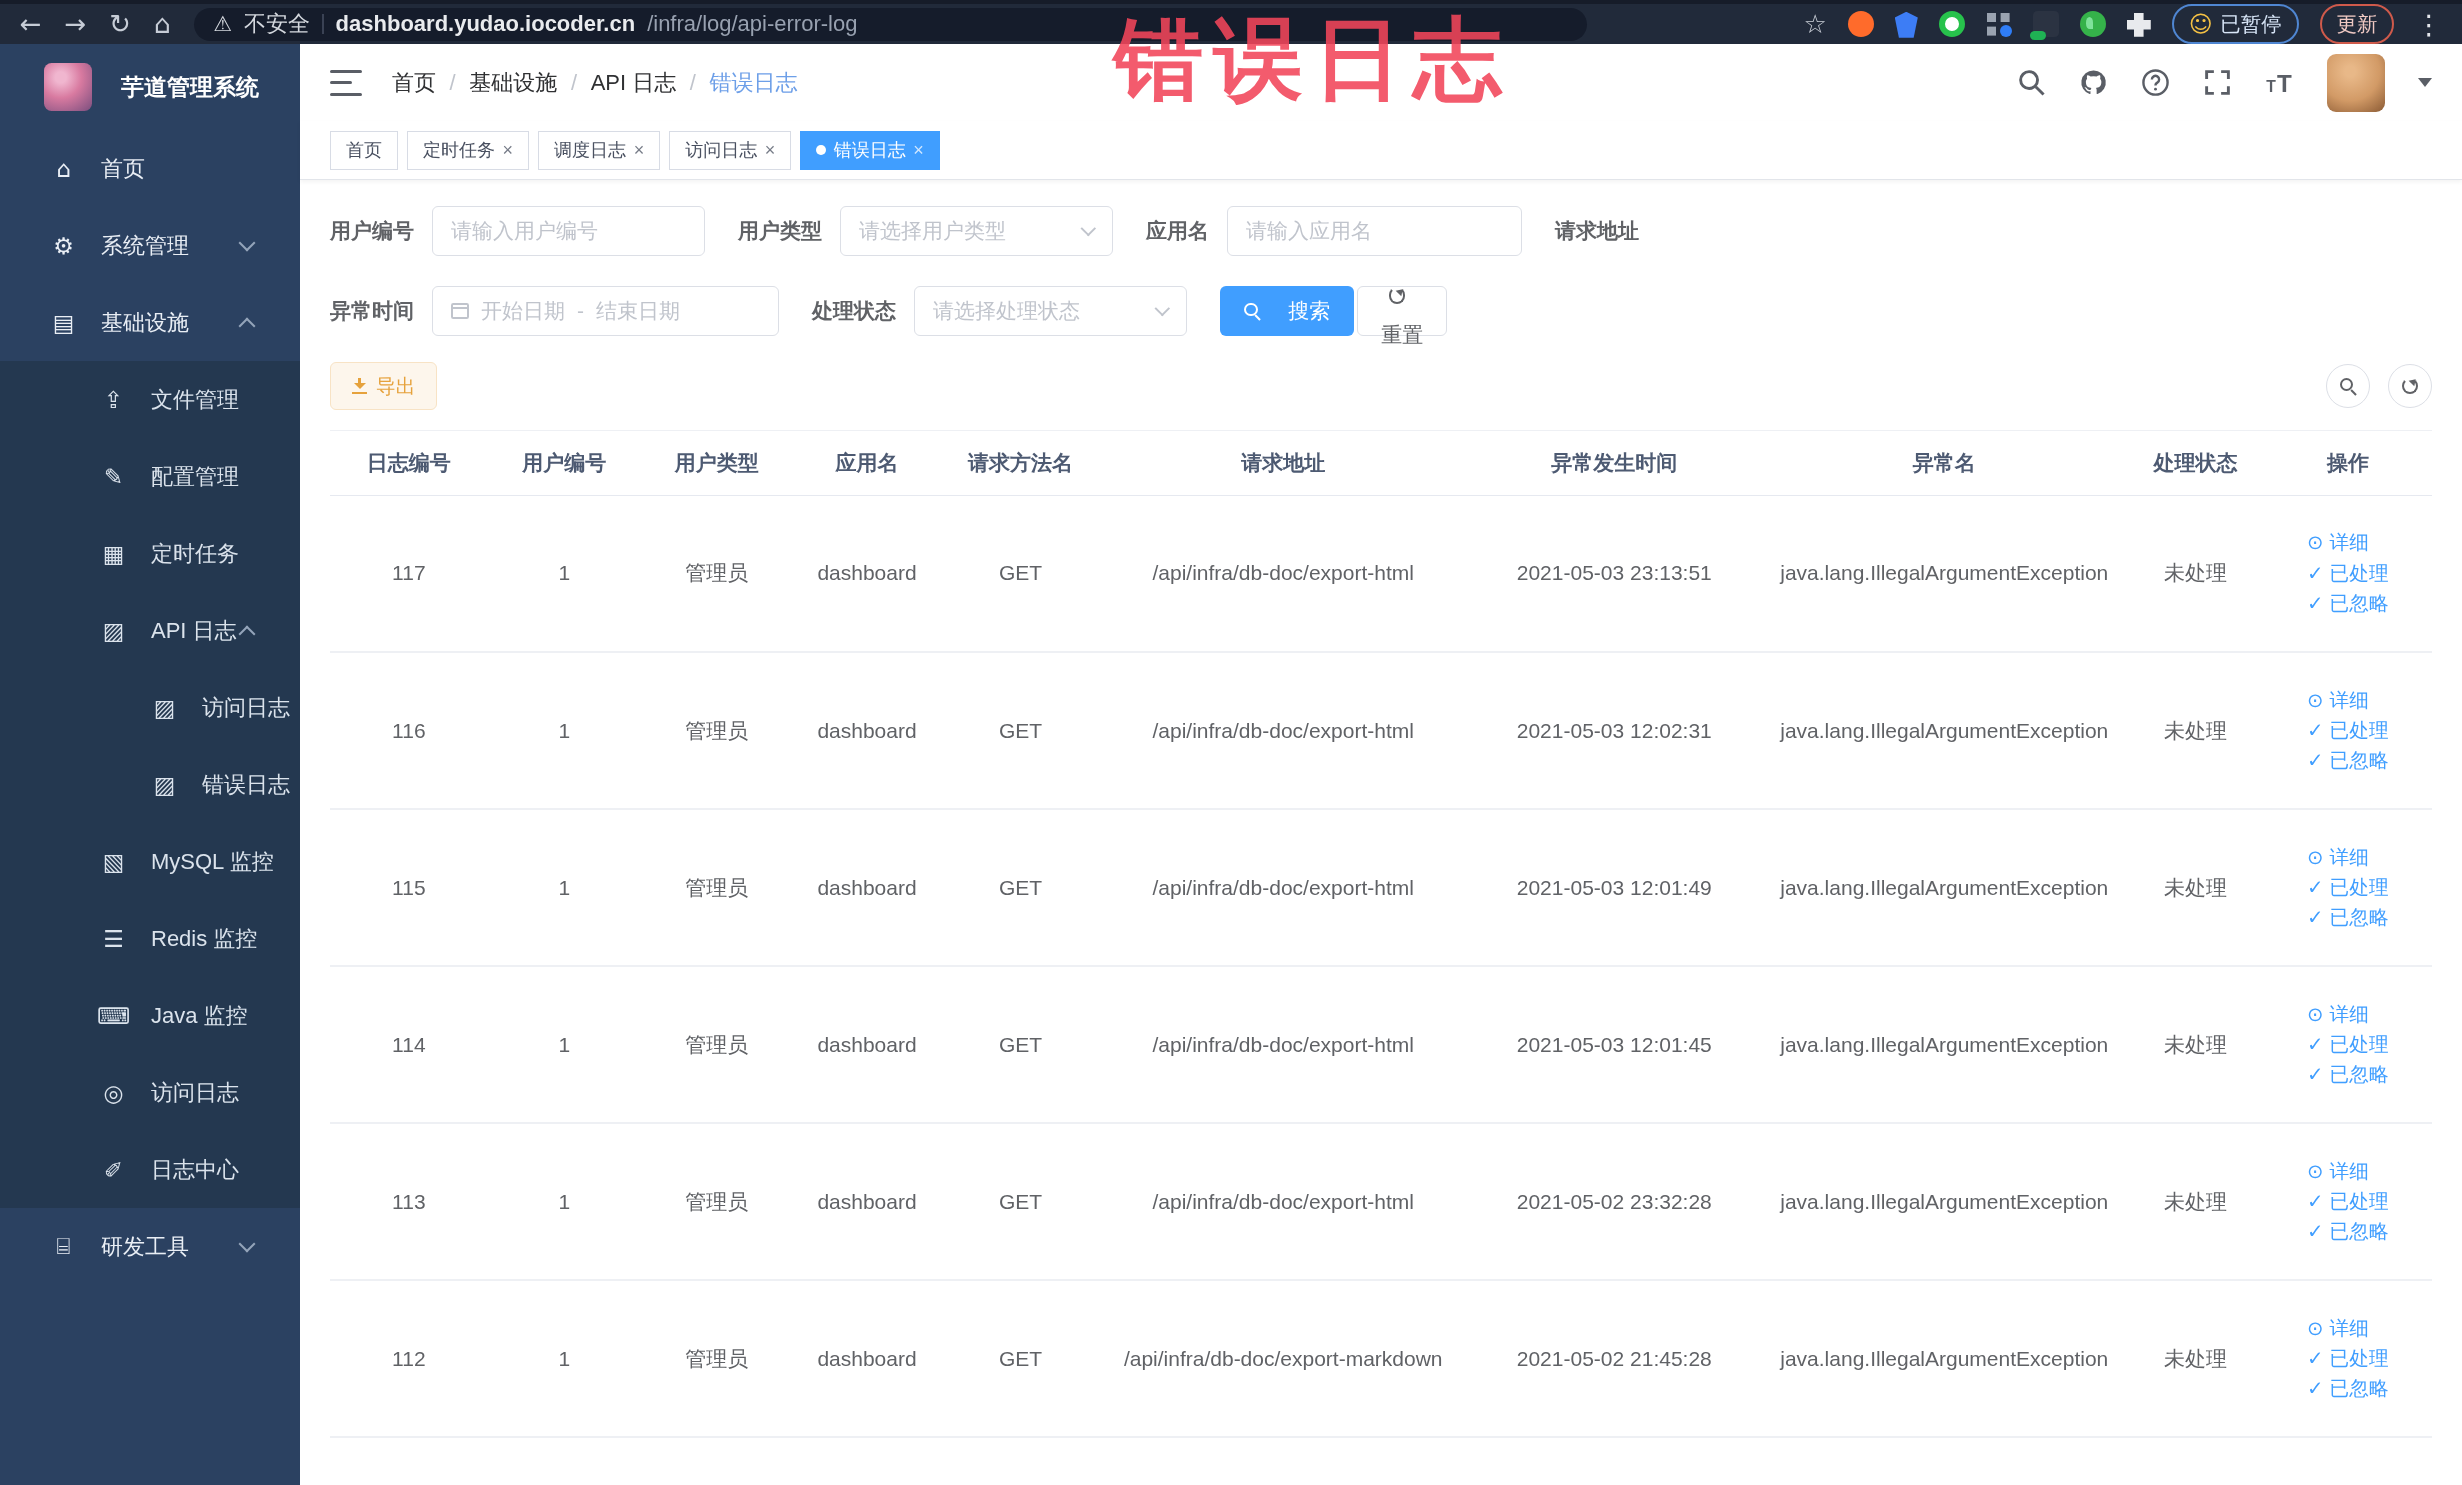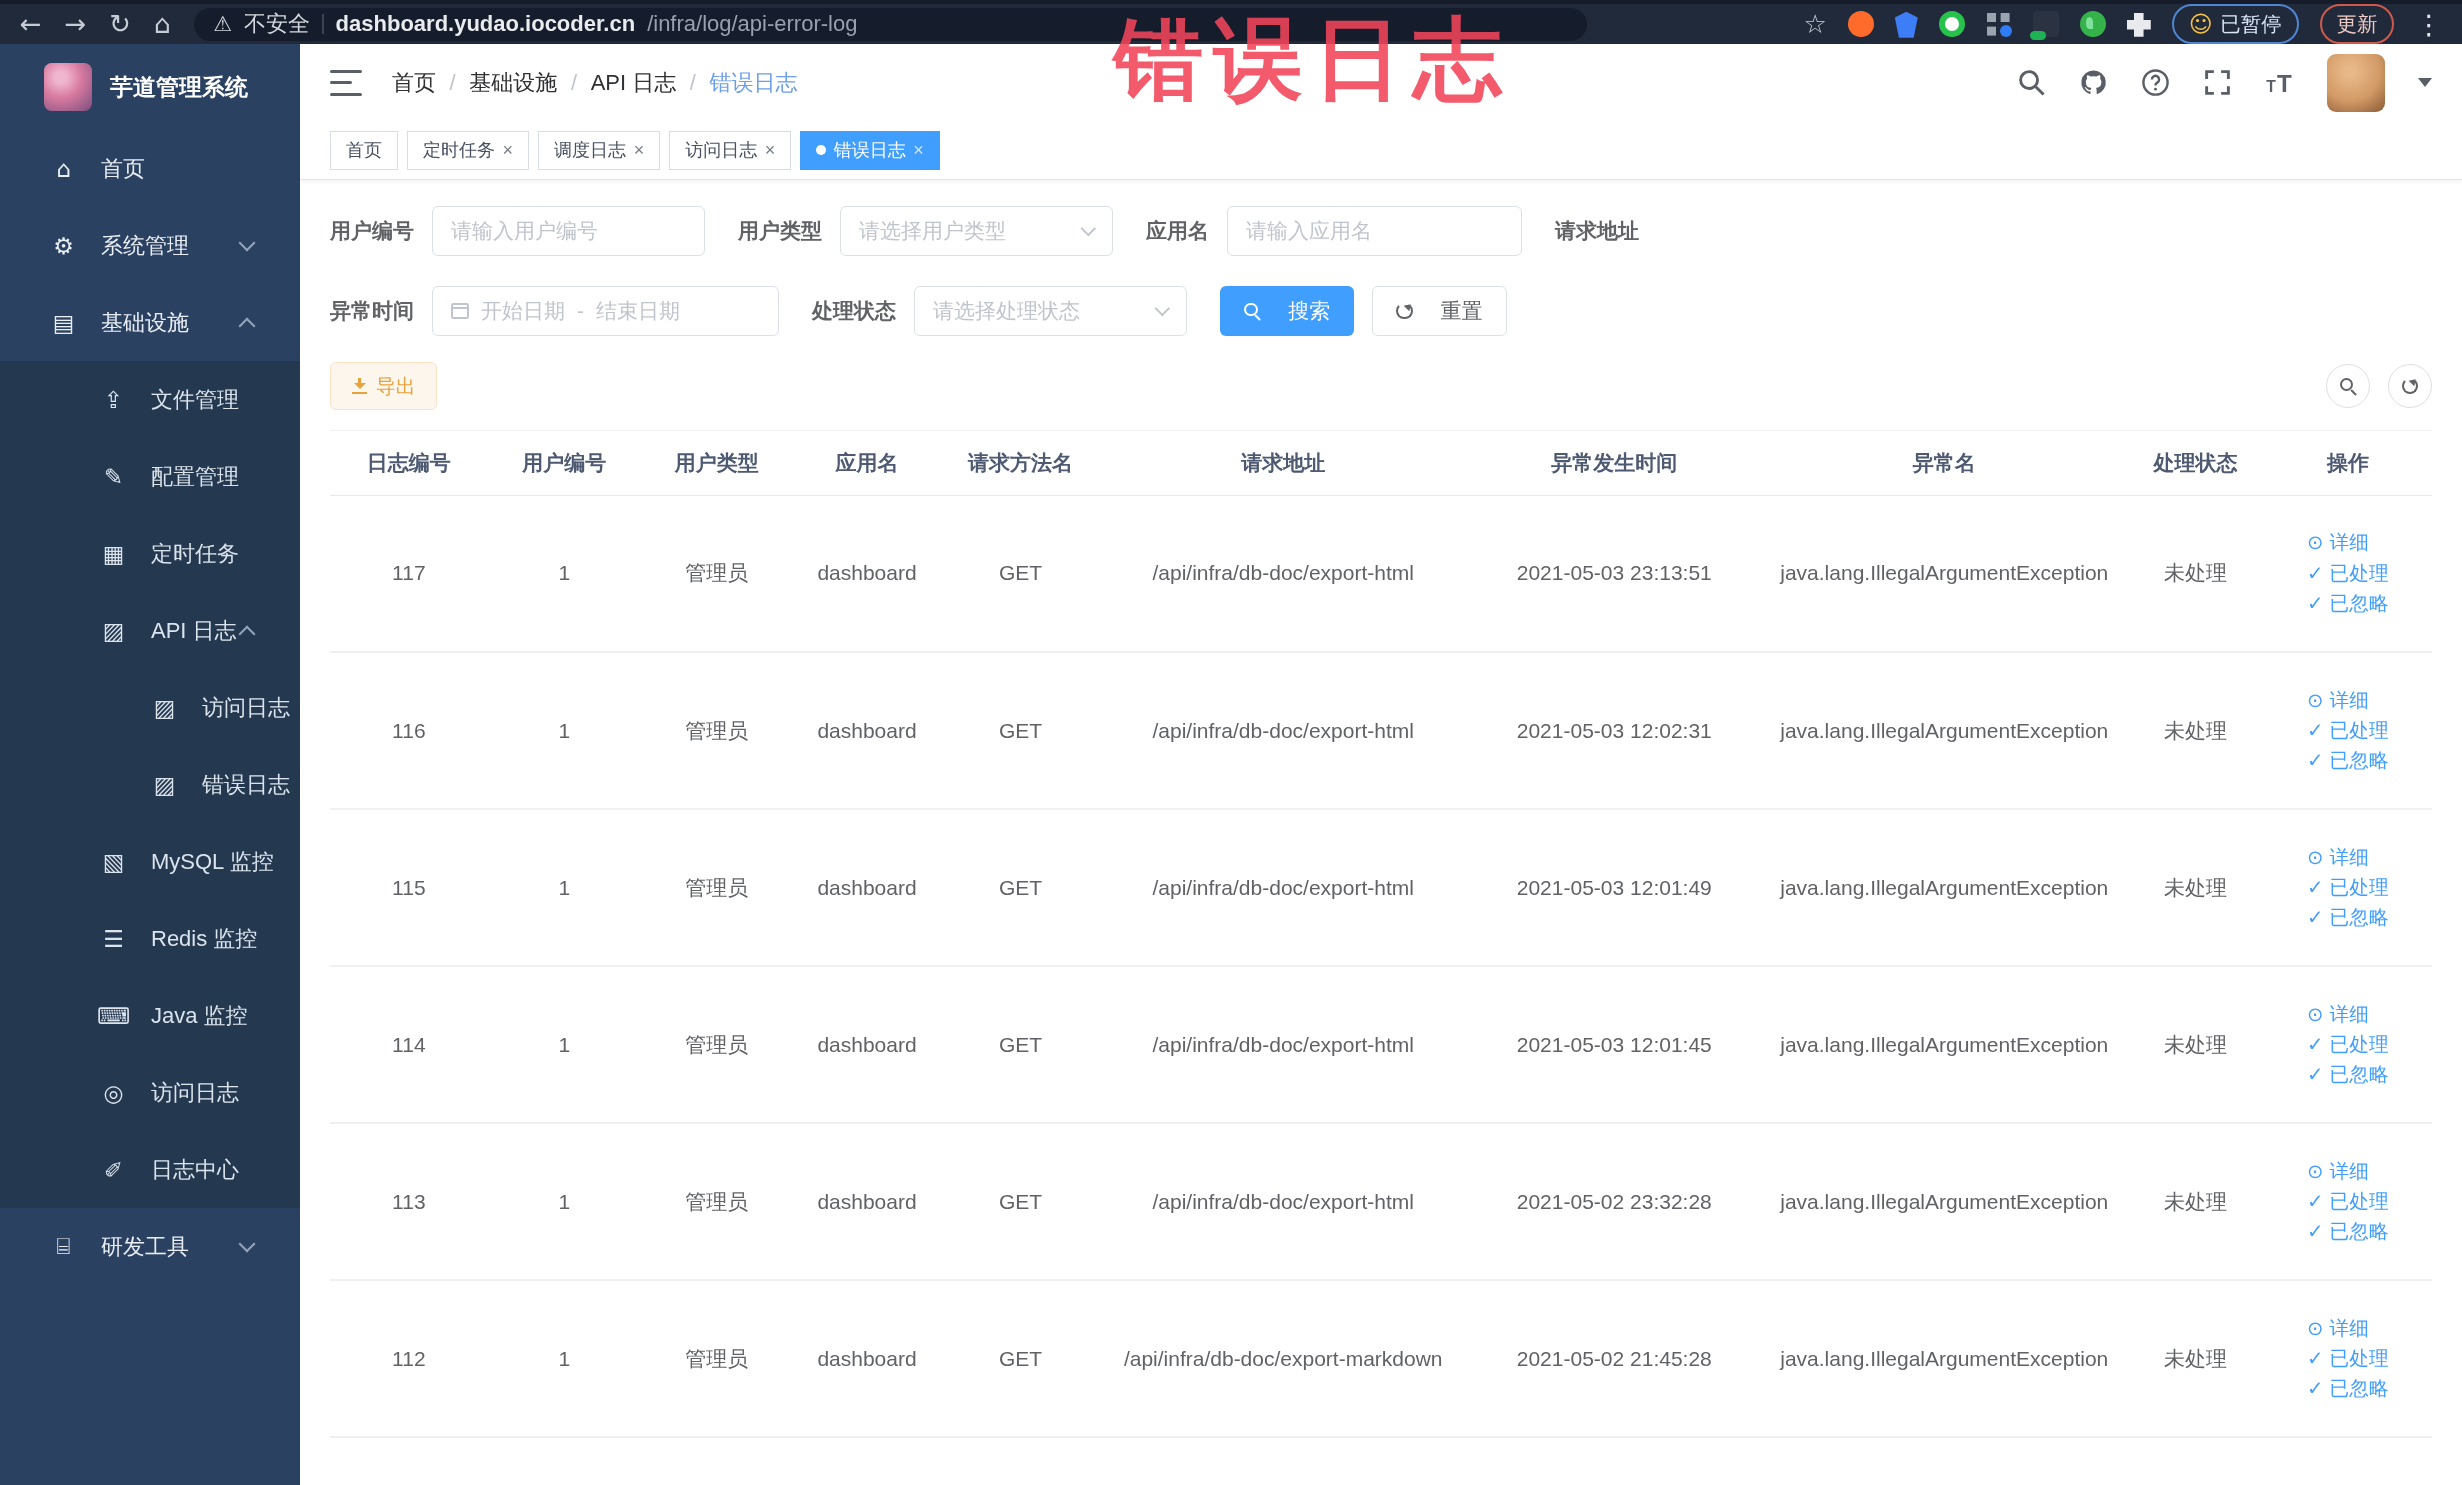--- a/index.html
+++ b/index.html
@@ -43,21 +43,21 @@
   .pill-paused { border:2.3px solid #4f86d2; color:#d8e6f8; }
   .smiley { color:#f6c244; font-size:23px; font-family:"DejaVu Sans",sans-serif; }
   .pill-update { border:2.3px solid #cf5a4b; color:#efc9c3; }
   .kebab { color:#e3e6eb; font-size:27px; font-family:"DejaVu Sans",sans-serif; }
 
   
   .app { display:flex; height:1442px; }
 
   
   .sidebar { width:300px; background:#2b4161; flex:none; display:flex; flex-direction:column; }
-  .logo-row { height:86px; display:flex; align-items:center; gap:18px; padding-left:44px; }
+  .logo-row { height:86px; display:flex; align-items:center; gap:29px; padding-left:44px; }
   .logo-img { width:48px; height:48px; border-radius:7.6px; flex:none;
     background:radial-gradient(circle at 35% 30%, #f0b6cf 12%, #d87aa0 45%, #7a4e7e 100%); }
   .logo-title { color:#fff; font-size:23px; font-weight:bold; white-space:nowrap; }
   .menu-item { height:77px; display:flex; align-items:center; color:#e9eef5; font-size:22px;
     padding-left:47px; cursor:pointer; white-space:nowrap; }
   .menu-item.dark { background:#243850; color:#dbe3ec; }
   .menu-item.lvl-1 { padding-left:97px; }
   .menu-item.lvl-2 { padding-left:148px; }
   .mi-icon { width:33px; margin-right:21px; font-size:23px; text-align:center; flex:none;
     font-family:"DejaVu Sans",sans-serif; }
@@ -108,21 +108,21 @@
   .sel-caret { width:10.6px; height:10.6px; border-right:2.3px solid #c0c4cc; border-bottom:2.3px solid #c0c4cc;
     transform:rotate(45deg); margin-top:-4.5px; }
   .daterange { width:347px; gap:12px; cursor:text; }
   .ico-cal { width:18px; height:16.7px; border:2.3px solid #c0c4cc; border-radius:2.3px; position:relative; flex:none; }
   .ico-cal::before { content:''; position:absolute; left:0; right:0; top:2.3px; height:2.3px; background:#c0c4cc; }
   .dr-ph { color:#c0c4cc; white-space:nowrap; }
   .dr-sep { color:#c0c4cc; }
   .btn { height:50px; border-radius:6px; font-size:21px; display:inline-flex; align-items:center;
     padding:0 23px; cursor:pointer; border:1.5px solid transparent; white-space:nowrap;gap:17px; }
   .btn-primary { background:#409eff; color:#fff; }
-  .btn-plain { background:#fff; border-color:#dcdfe6; color:#606266; margin-left:18px; }
+  .btn-plain { background:#fff; border-color:#dcdfe6; color:#606266; margin-left:3px;flex-direction:column; }
   .ico-search { display:inline-block; width:16.7px; height:16.7px; position:relative; margin-right:10.6px; flex:none; }
   .ico-search::before { content:''; position:absolute; left:0; top:0; width:9.8px; height:9.8px;
     border:2.3px solid currentColor; border-radius:50%; }
   .ico-search::after { content:''; position:absolute; left:11.4px; top:11.4px; width:6.8px; height:2.3px;
     background:currentColor; transform:rotate(45deg); transform-origin:left center; }
   .ico-refresh { display:inline-block; width:16.7px; height:16.7px; border:2.3px solid currentColor;
     border-radius:50%; border-top-color:transparent; position:relative; margin-right:10.6px; flex:none; }
   .ico-refresh::after { content:''; position:absolute; right:-3px; top:-4.5px;
     border:4.5px solid transparent; border-bottom:6px solid currentColor; transform:rotate(45deg); }
 

